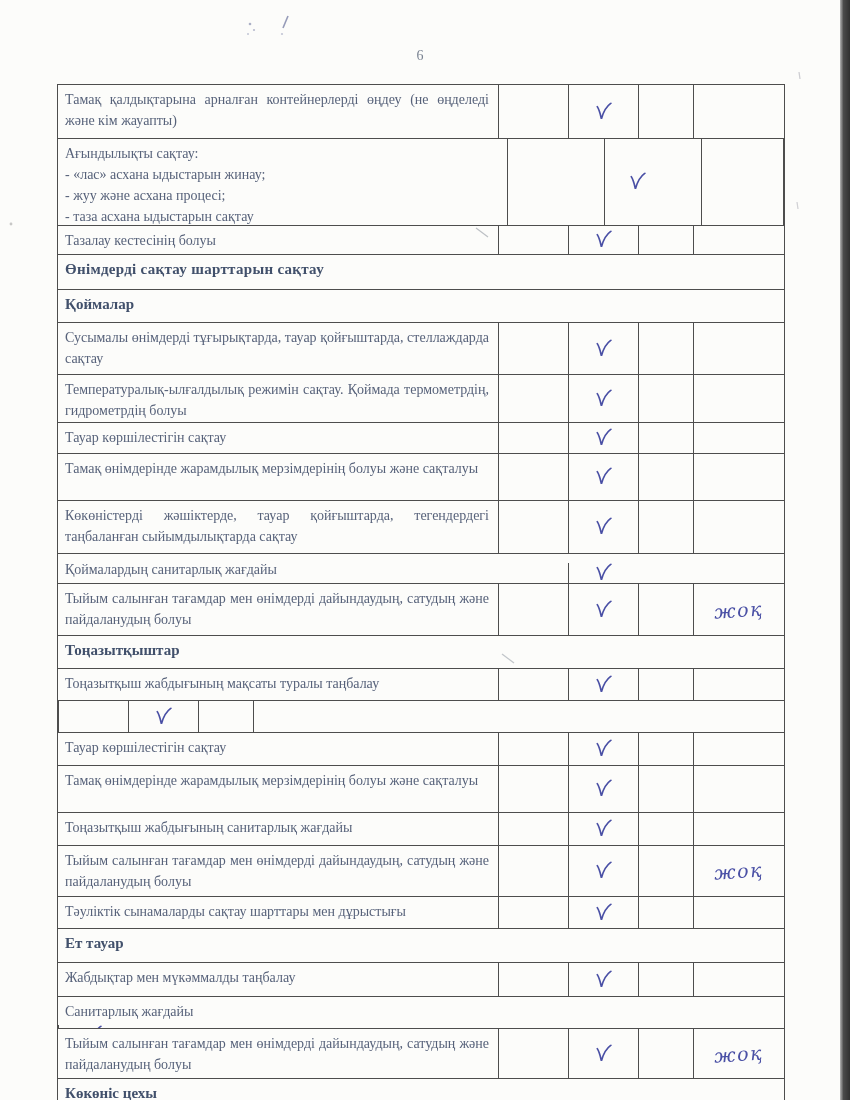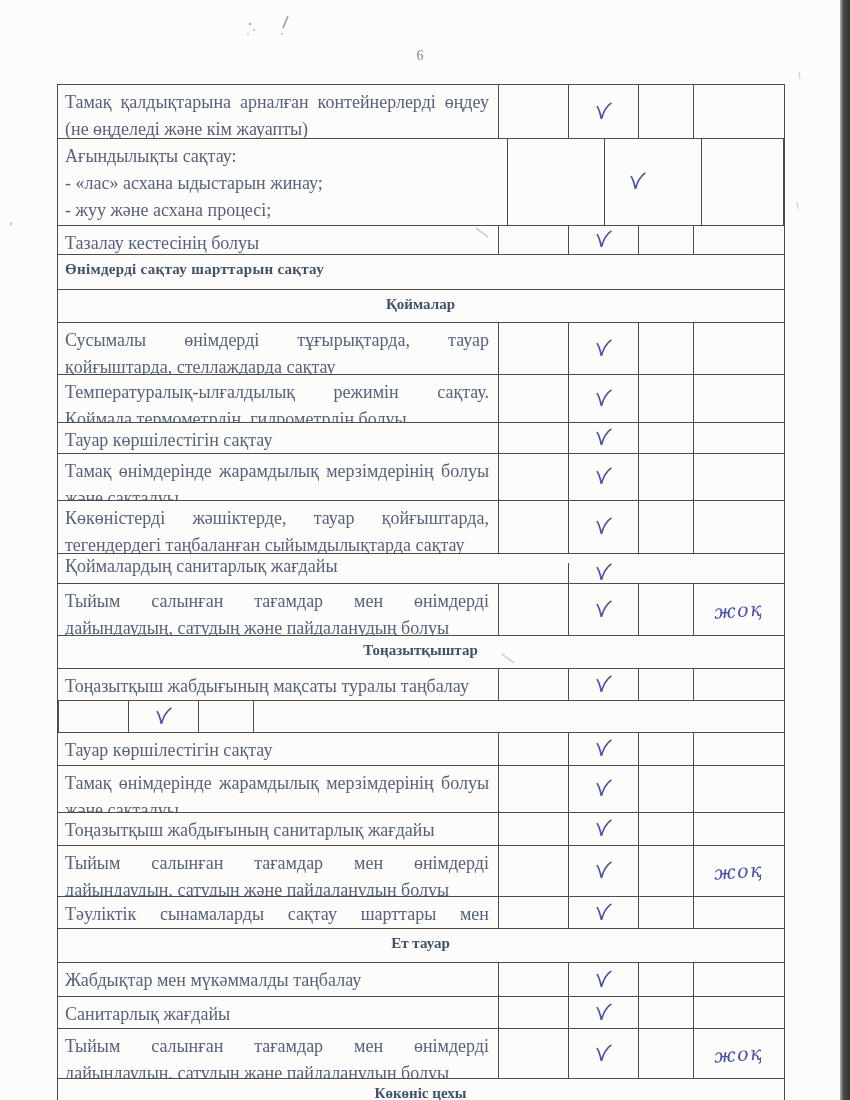--- a/index.html
+++ b/index.html
@@ -26,31 +26,31 @@
   }
   .checklist-table{
     position:absolute;left:57px;top:84px;width:726px;
     border:1.6px solid var(--border);
     border-bottom:none;
   }
   .row{display:flex;border-bottom:1.6px solid var(--border);overflow:hidden;box-sizing:border-box;}
   .cell{box-sizing:border-box;}
   .cell.text{
     width:440px;padding:4px 9px 3px 7px;
-    font-size:18px;line-height:1.5;color:var(--text);
+    font-size:14px;line-height:1.5;color:var(--text);
     text-align:justify;
   }
   .cell.text.lines{text-align:left;}
   .cell.c1{width:70px;border-left:1.6px solid var(--border);}
   .cell.check{width:70px;border-left:1.6px solid var(--border);display:flex;align-items:center;justify-content:center;}
   .cell.c3{width:55px;border-left:1.6px solid var(--border);}
   .cell.note{flex:1;border-left:1.6px solid var(--border);display:flex;align-items:center;justify-content:center;}
   .cell.full{width:100%;padding:6px 8px 4px 7px;font-size:15px;font-weight:bold;color:var(--head);}
   .row.section .cell.full{text-align:left;letter-spacing:.3px;}
-  .row.subsection .cell.full{text-align:center;}
+  .row.subsection .cell.full{text-align:left;}
   .hand{
     font-family:"DejaVu Serif", serif;
     font-style:italic;
     font-size:19px;
     color:var(--ink);
     transform:rotate(-4deg);
     letter-spacing:1.5px;
   }
   .tick{transform:rotate(3deg);}
   .stray{position:absolute;pointer-events:none;}
@@ -297,21 +297,21 @@
         <div class="cell text">Жабдықтар мен мүкәммалды таңбалау</div>
         <div class="cell c1"></div>
         <div class="cell check">
           <svg class="tick" width="17" height="20" viewBox="0 0 17 20">
             <path d="M2 5 C4.5 8.5 5.5 12.5 6.8 17 C8.2 10 11.5 4 15.5 0.8" stroke="#4a50a5" stroke-width="1.7" fill="none" stroke-linecap="round"></path>
           </svg>
         </div>
         <div class="cell c3"></div>
         <div class="cell note"></div>
       </div>
-      <div class="row item" style="height: 32px;">
+      <div class="row item" style="height: 32px; flex-direction: column;">
         <div class="cell text">Санитарлық жағдайы</div>
         <div class="cell c1"></div>
         <div class="cell check">
           <svg class="tick" width="17" height="20" viewBox="0 0 17 20">
             <path d="M2 5 C4.5 8.5 5.5 12.5 6.8 17 C8.2 10 11.5 4 15.5 0.8" stroke="#4a50a5" stroke-width="1.7" fill="none" stroke-linecap="round"></path>
           </svg>
         </div>
         <div class="cell c3"></div>
         <div class="cell note"></div>
       </div>

